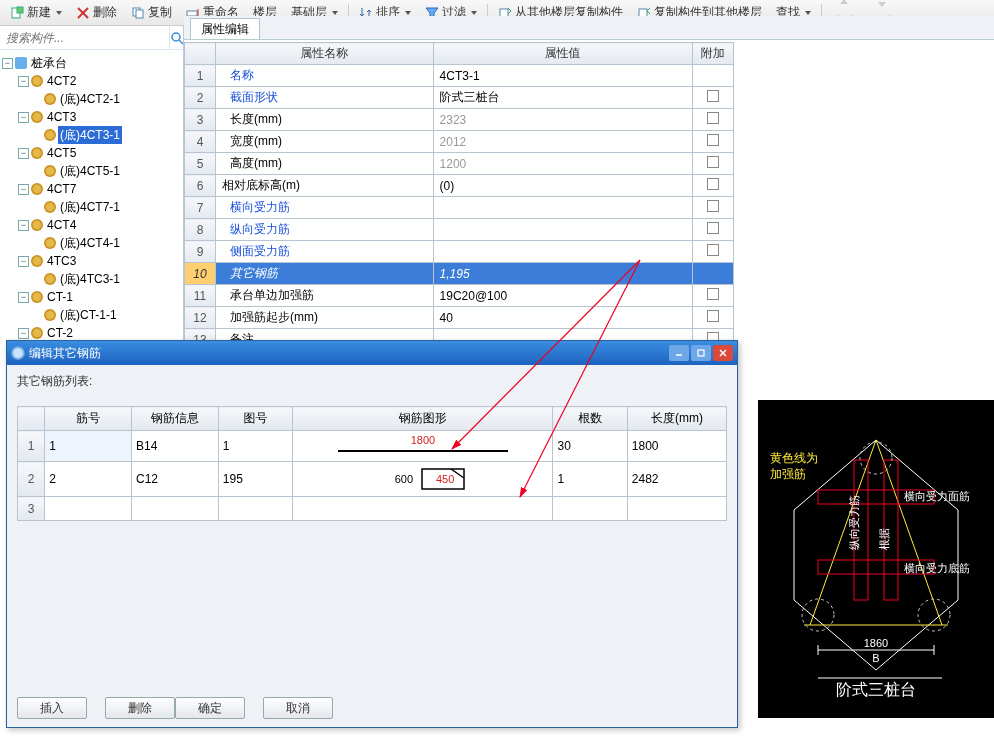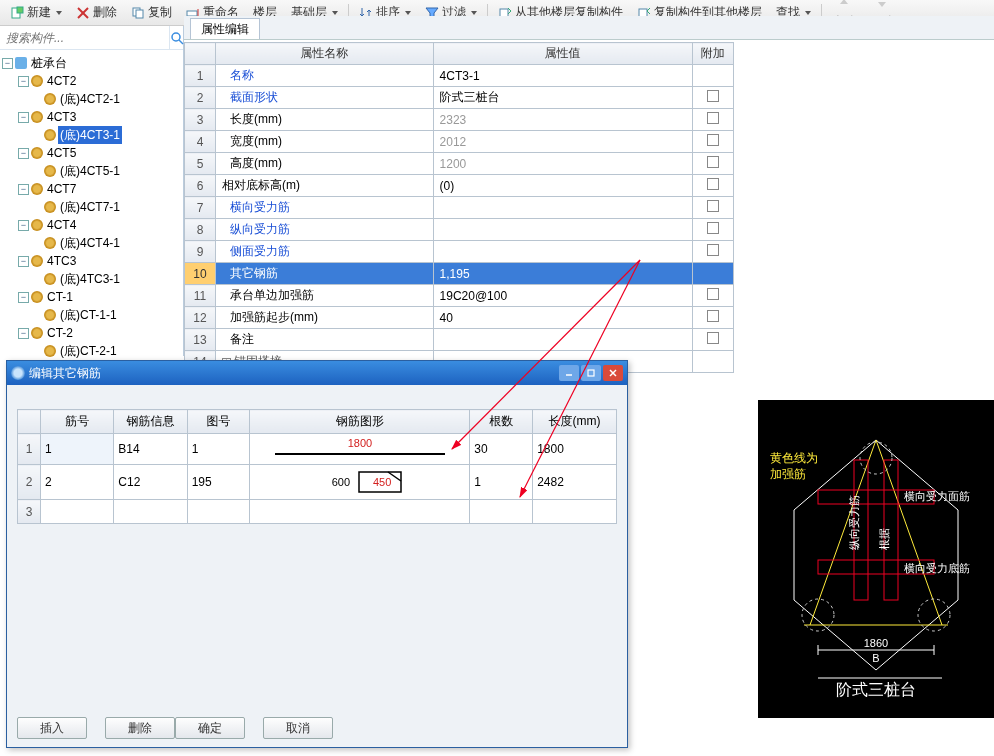--- a/index.html
+++ b/index.html
@@ -67,31 +67,31 @@
   .tab.active { background:#fff; }
   .prop-table { border-collapse:collapse; width:550px; margin-top:2px; }
   .prop-table th, .prop-table td { border:1px solid #b8c4d0; padding:2px 6px; height:19px; vertical-align:middle; }
   .prop-table thead th { background:linear-gradient(#f5f7fa,#e4e9f0); color:#333; font-weight:normal; }
   .rownum { width:30px; text-align:center; background:linear-gradient(#f5f7fa,#e4e9f0); color:#555; }
   .col-name { width:210px; }
   .col-val { width:250px; }
   .col-add { width:40px; text-align:center; }
   .blue-link { color:#1a4fd6;margin-top:20px; }
   .gray-val { color:#999; }
-  .row-sel td { background:#3b7dd8 !important; color:#fff; }
+  .row-sel td { background:#3b7dd8 !important; color:#fff;font-style:italic; }
   .row-sel .rownum { background:#ffcf70 !important; color:#333;}
   .row-sel .blue-link { color:#fff; }
   .chk { width:12px; height:12px; border:1px solid #888; display:inline-block; background:#fff; }
   .plus-cell { color:#555; }
   .plus-box { width:9px; height:9px; border:1px solid #888; display:inline-flex; align-items:center; justify-content:center; font-size:9px; margin-right:3px; }
   
   .dialog {
     position:absolute;
-    left:6px; top:360px;
-    width:622px; height:388px;
+    left:6px; top:340px;
+    width:732px; height:388px;
     border:1px solid #2a5fa0;
     background:#eef2f6;
     box-shadow: 2px 2px 6px rgba(0,0,0,0.25);
   }
   .dlg-title {
     height:24px;
     background:linear-gradient(#3a8de0,#1d62c0);
     color:#fff;
     display:flex; align-items:center; padding:0 4px;
     justify-content:space-between;
@@ -466,20 +466,21 @@
         </div>
       <div class="dlg-wbtn close">
           <svg viewBox="0 0 10 10">
             <line x1="2" y1="2" x2="8" y2="8" stroke="#fff" stroke-width="1.5"></line>
             <line x1="8" y1="2" x2="2" y2="8" stroke="#fff" stroke-width="1.5"></line>
           </svg>
         </div>
     </div>
   </div>
   <div class="dlg-body">
+    <div class="dlg-sub">其它钢筋列表:</div>
     <table class="grid">
       <thead>
         <tr>
           <th class="rn"></th>
           <th class="c-jh">筋号</th>
           <th class="c-info">钢筋信息</th>
           <th class="c-th">图号</th>
           <th class="c-shape">钢筋图形</th>
           <th class="c-gs">根数</th>
           <th class="c-len">长度(mm)</th>

